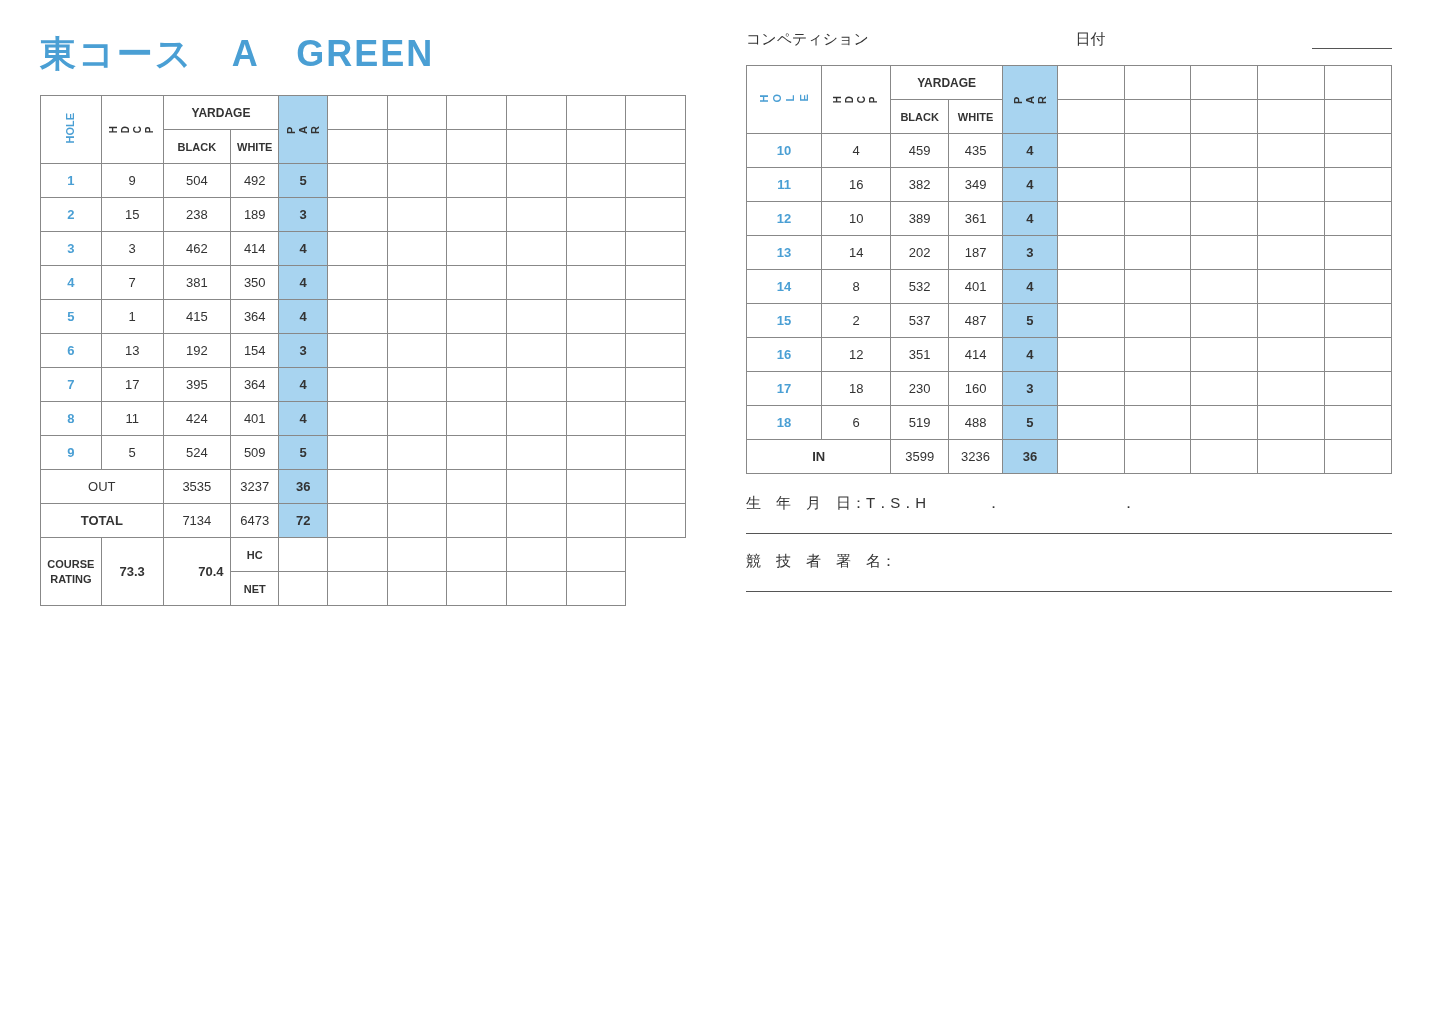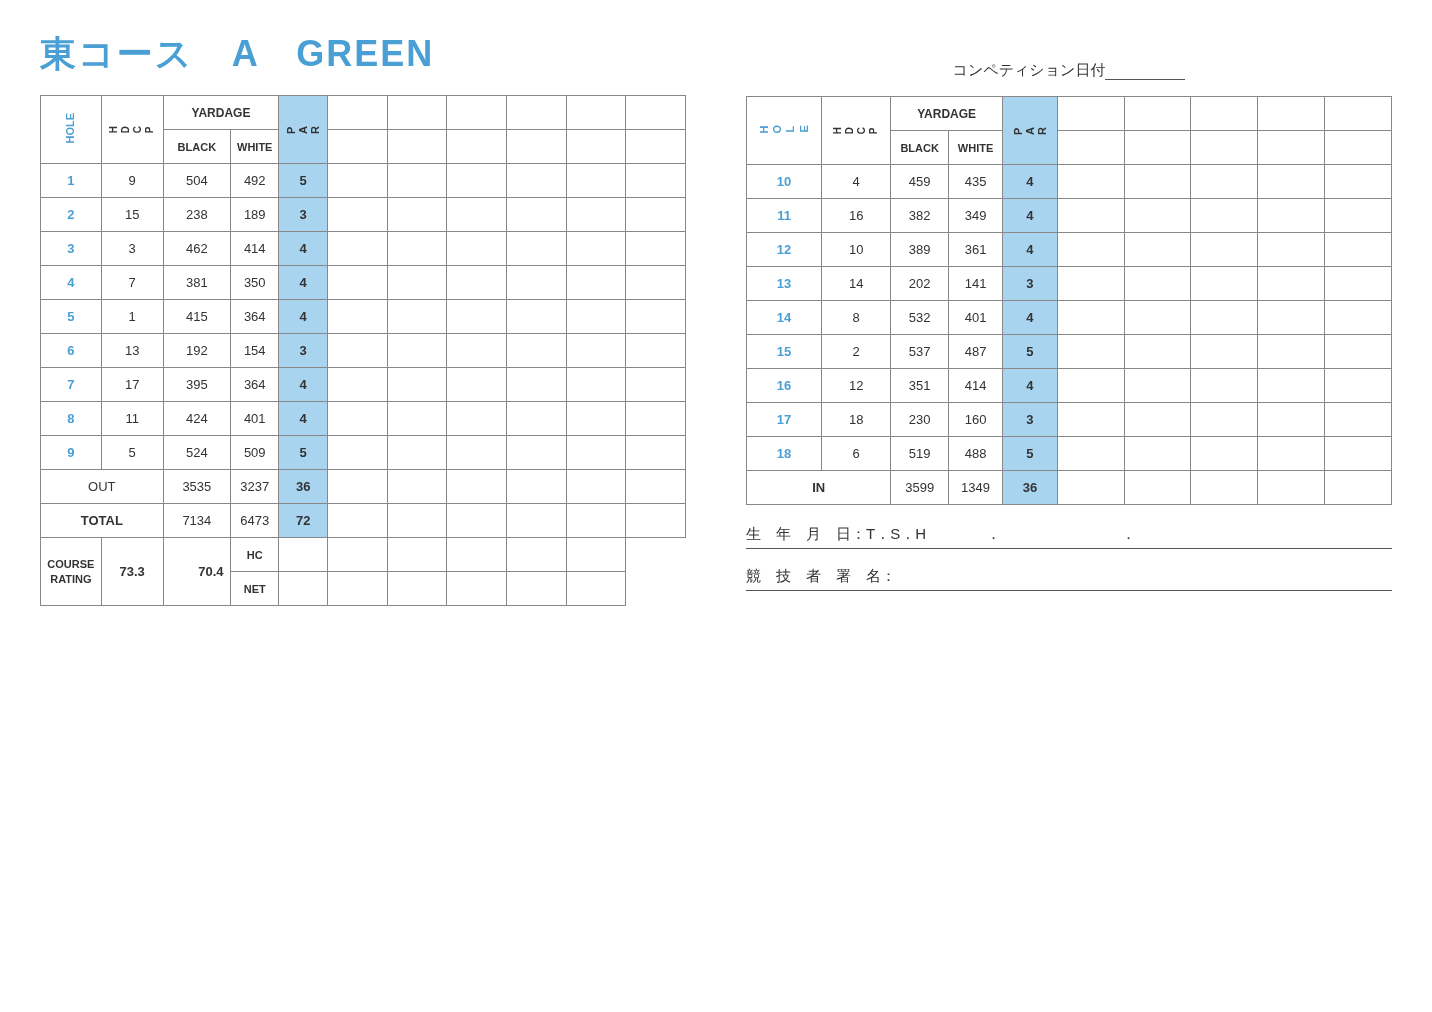--- a/index.html
+++ b/index.html
@@ -53,33 +53,32 @@
       background: #a8d4f0 !important;
       color: #333;
       font-weight: bold;
       width: 30px;
     }
     .empty-col {
       min-width: 55px;
     }
     .right-header {
       display: flex;
-      justify-content: center;
+      justify-content: space-between;
       margin-bottom: 16px;
       font-size: 15px;
-      margin-top: 31px;
     }
     .right-info {
       margin-top: 20px;
       font-size: 15px;
     }
     .right-info .info-line {
       margin-bottom: 18px;
       border-bottom: 1px solid #555;
-      padding-bottom: 4px;
+      padding-bottom: 20px;
     }
     .hole-header-cell {
       vertical-align: middle;
       font-size: 11px;
       font-weight: bold;
       line-height: 1.2;
     }
   </style>
 </head>
 <body>
@@ -383,21 +382,21 @@
     <td></td>
     <td></td>
     <td></td>
     <td></td>
     <td></td>
   </tr>
           <tr>
     <td class="hole-col">13</td>
     <td class="hdcp-col">14</td>
     <td>202</td>
-    <td>141</td>
+    <td>187</td>
     <td class="par-col">3</td>
     <td></td>
     <td></td>
     <td></td>
     <td></td>
     <td></td>
   </tr>
           <tr>
     <td class="hole-col">14</td>
     <td class="hdcp-col">8</td>
@@ -454,21 +453,21 @@
     <td class="par-col">5</td>
     <td></td>
     <td></td>
     <td></td>
     <td></td>
     <td></td>
   </tr>
           <tr>
   <td colspan="2" style="font-weight:bold;">IN</td>
   <td>3599</td>
-  <td>1349</td>
+  <td>3236</td>
   <td class="par-col">36</td>
   <td></td>
   <td></td>
   <td></td>
   <td></td>
   <td></td>
 </tr>
         </tbody>
     </table>
 

